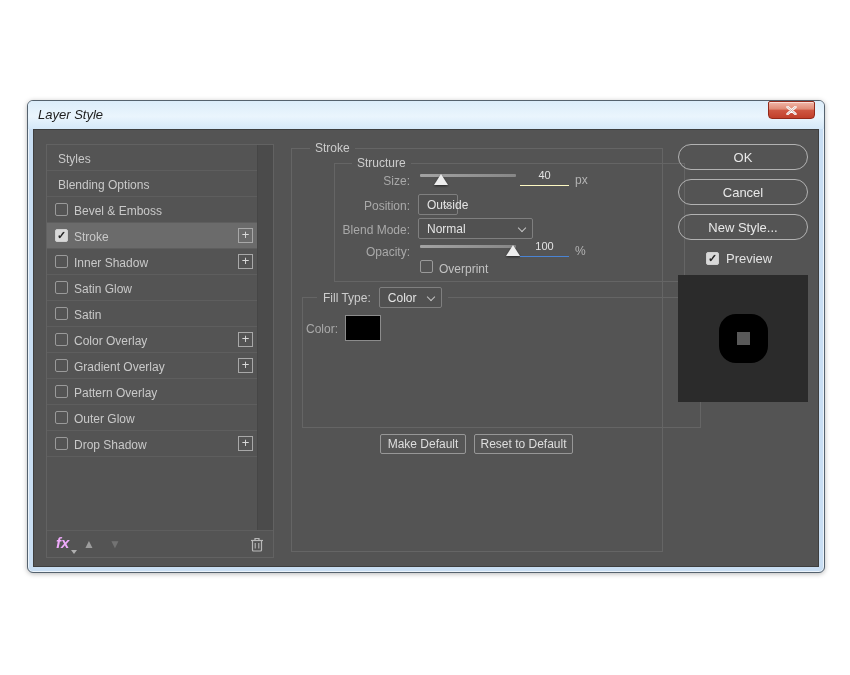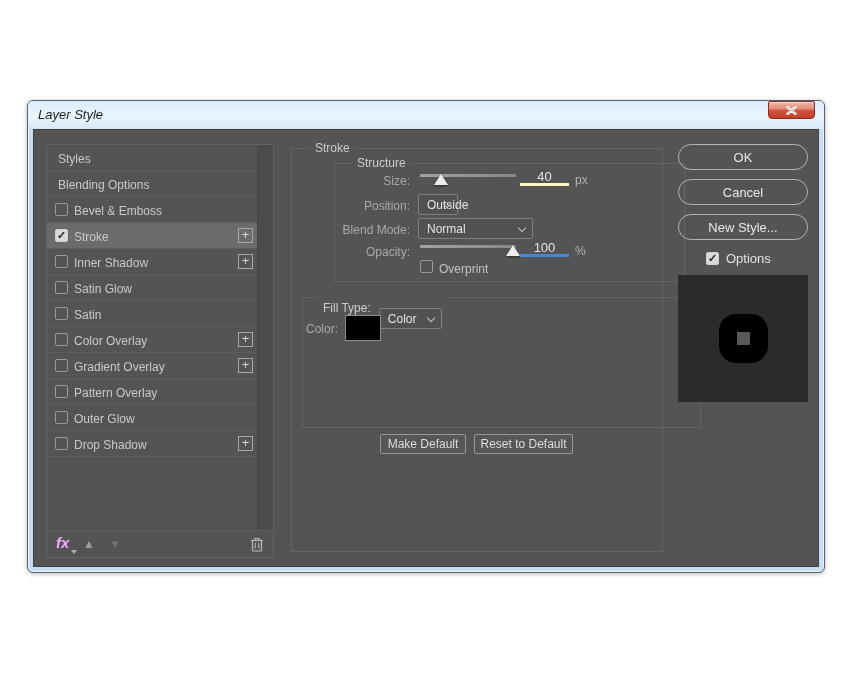--- a/index.html
+++ b/index.html
@@ -55,26 +55,26 @@
   .glabel{position:absolute;top:-8px;background:#545454;padding:0 5px;font-size:12px;color:#cdcdcd;line-height:15px;white-space:nowrap;}
   .outer-group{left:257px;top:18px;width:372px;height:404px;}
   .structure-group{left:10px;top:14px;width:351px;height:119px;margin-left:32px;}
   .fill-group{left:10px;top:148px;width:399px;height:131px;}
 
   .flabel{position:absolute;width:75px;text-align:right;font-size:12px;color:#a9a9a9;white-space:nowrap;}
   .slider{position:absolute;width:96px;height:15px;}
   .track{position:absolute;left:0;right:0;top:2px;height:3px;background:linear-gradient(90deg,#a3a3a3,#878787);border-radius:1px;}
   .sthumb{position:absolute;top:2px;width:0;height:0;border-left:7px solid transparent;border-right:7px solid transparent;
     border-bottom:11px solid #ededed;transform:translateX(-50%);filter:drop-shadow(0 1px 1px rgba(0,0,0,.55));cursor:pointer;}
-  .vfield{position:absolute;width:49px;height:17px;text-align:center;font-size:13px;color:#e2e2e2;
-    border-bottom:3px solid #fef9c3;cursor:text;}
+  .vfield{position:absolute;width:49px;height:17px;text-align:center;font-size:11px;color:#e2e2e2;
+    border-bottom:1px solid #fef9c3;cursor:text;}
   .unit{position:absolute;font-size:12px;color:#b3b3b3;}
   .dd{position:absolute;height:21px;background:#515151;border:1px solid #7f7f7f;border-radius:2px;
     display:flex;align-items:center;padding:0 8px;font-size:12px;color:#e4e4e4;cursor:pointer;}
-  .dd.rel{position:relative;margin-top:21px;}
+  .dd.rel{position:relative;}
   .chev{position:absolute;right:7px;top:6px;width:6px;height:6px;border-right:1.5px solid #c2c2c2;
     border-bottom:1.5px solid #c2c2c2;transform:rotate(45deg);}
   .oplabel{position:absolute;font-size:12px;color:#c2c2c2;}
 
   .fill-header{position:absolute;top:-11px;left:14px;display:flex;align-items:center;gap:8px;
     background:#545454;padding:0 6px;}
   .fill-header .glabel2{font-size:12px;color:#cdcdcd;}
   .swatch{position:absolute;left:42px;top:17px;width:36px;height:26px;border:1px solid #8c8c8c;cursor:pointer;}
 
   .defbtn{position:absolute;height:20px;background:#565656;border:1px solid #979797;border-radius:2px;
@@ -259,21 +259,21 @@
       </div>
 
       <div class="right-col">
         <button class="pill" style="top:0;">OK</button>
         <button class="pill" style="top:35px;">Cancel</button>
         <button class="pill" style="top:70px;">New Style...</button>
         <div class="preview-row">
           <span class="cb on">
             <span class="tick">✓</span>
           </span>
-          <span class="preview-label">Options</span>
+          <span class="preview-label">Preview</span>
         </div>
         <div class="thumb-box">
           <div class="thumb-square"></div>
         </div>
       </div>
 
     </div>
   </div>
 </div>
 

